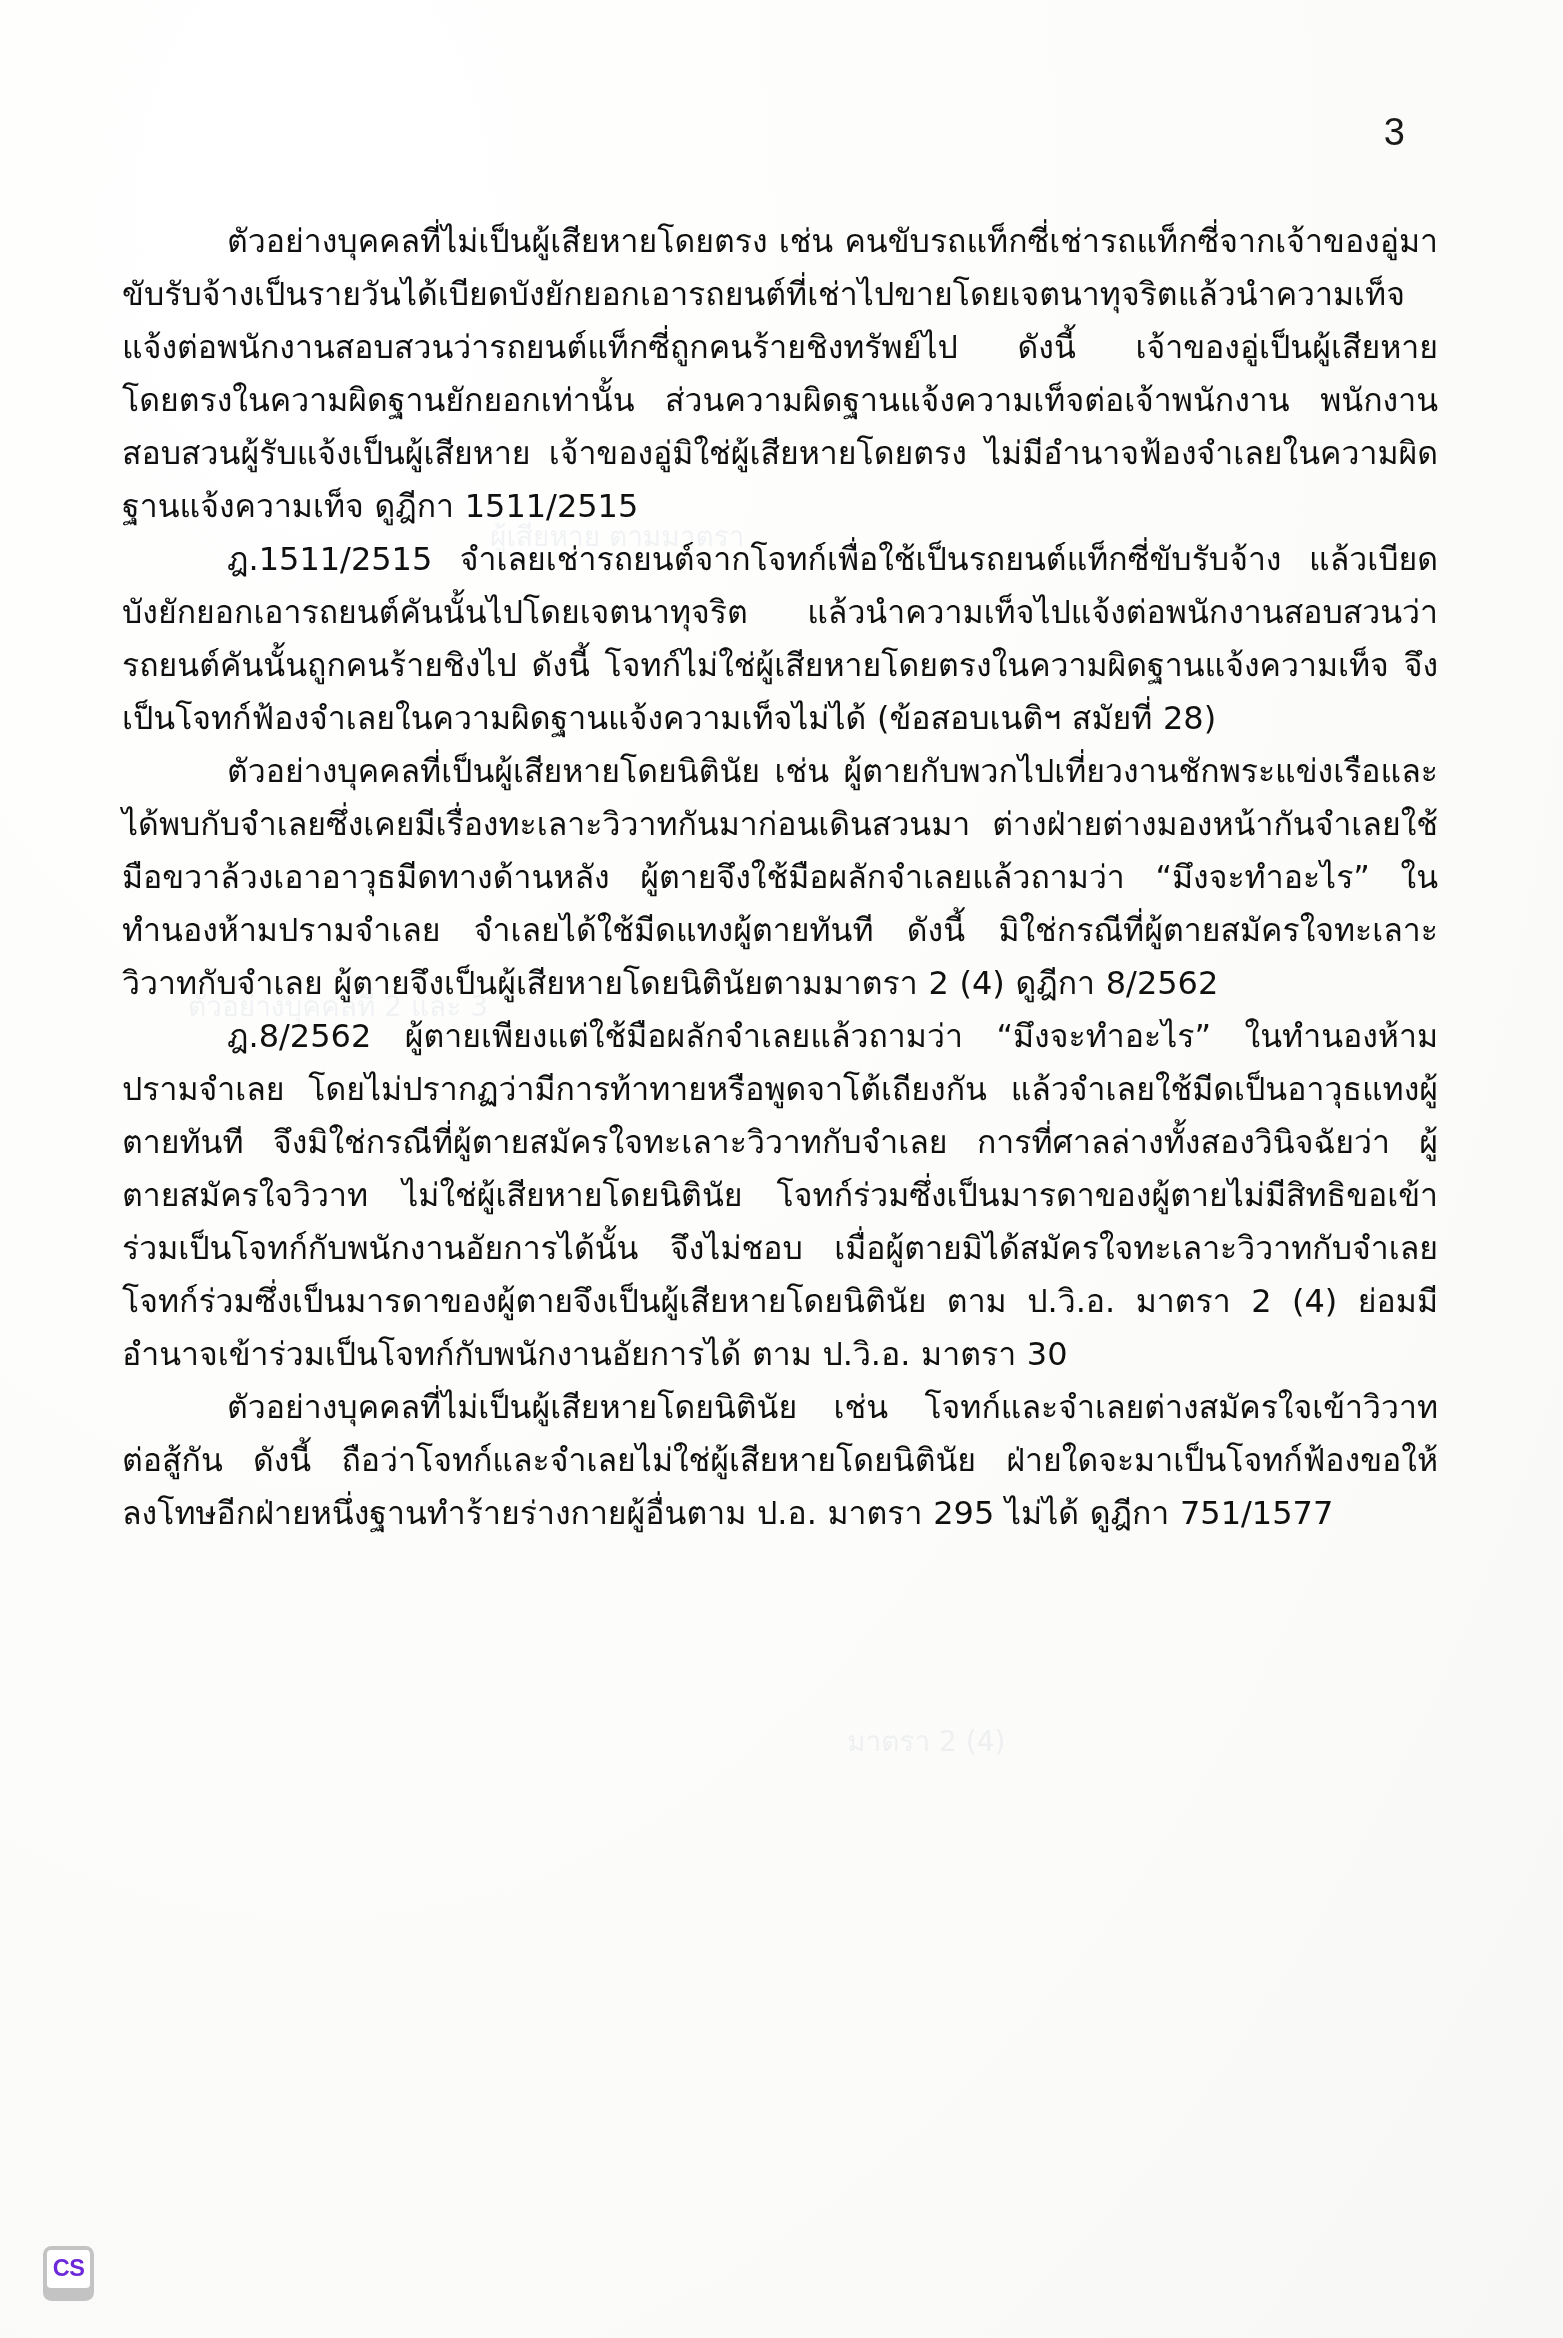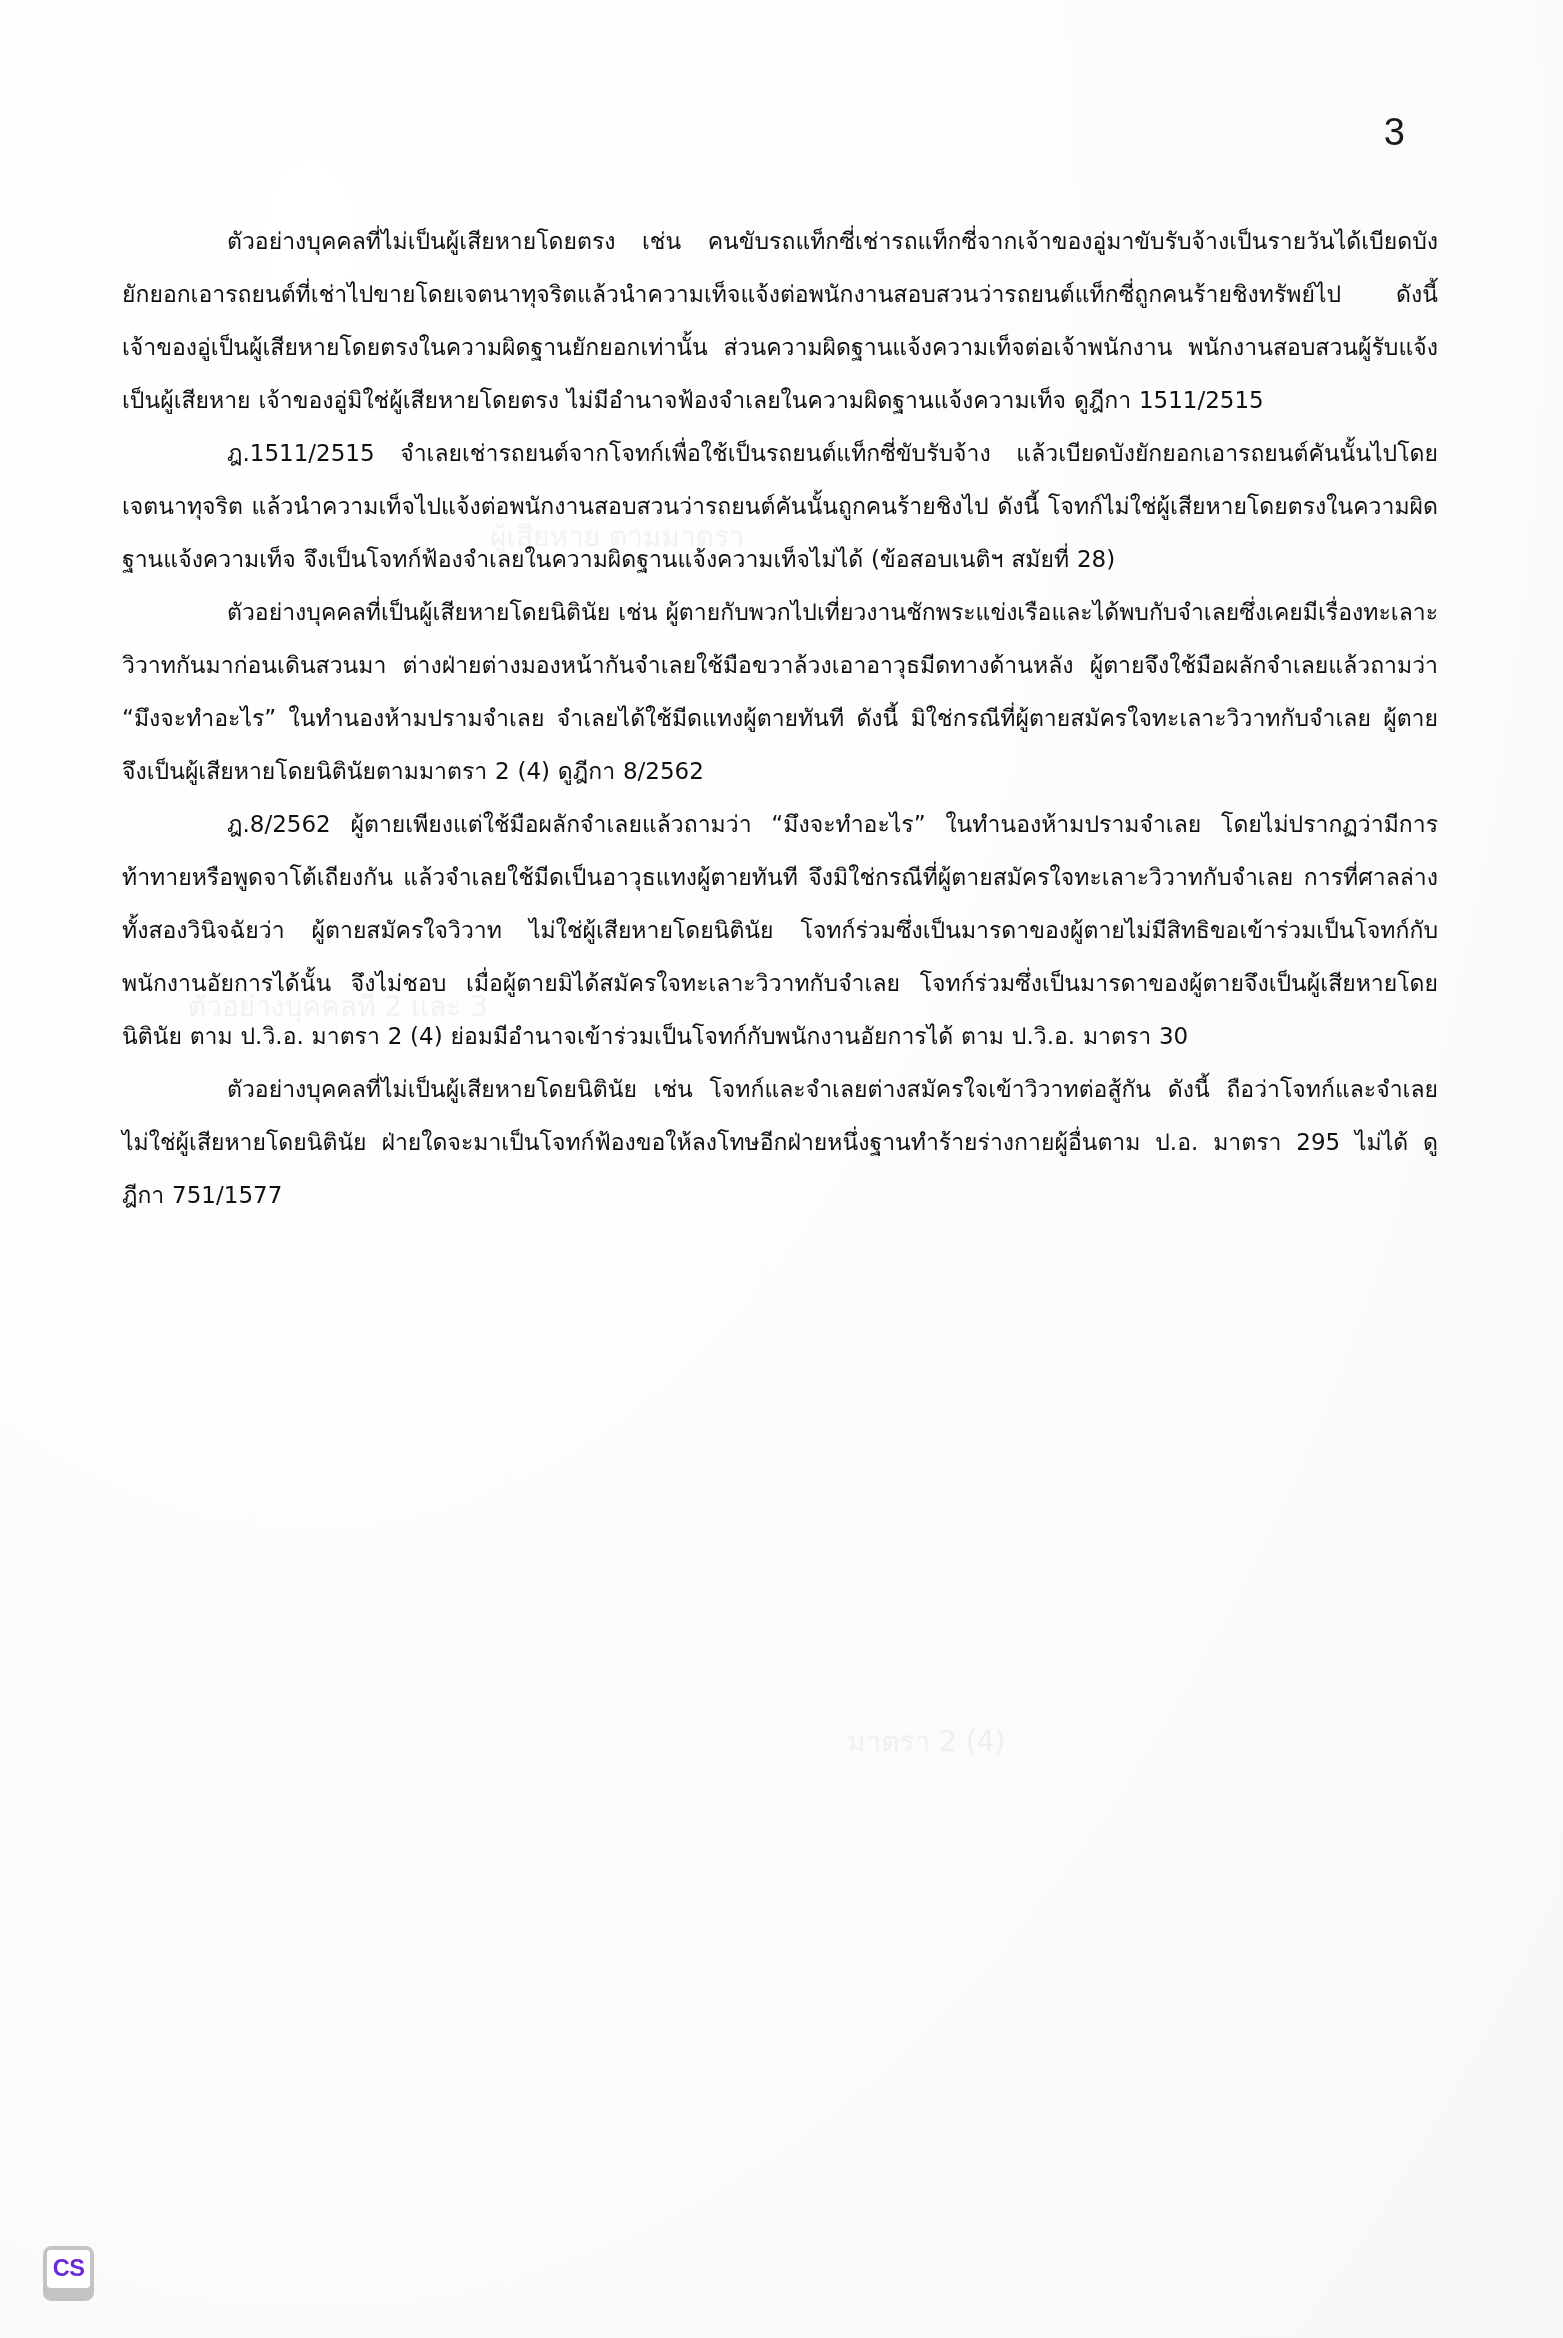--- a/index.html
+++ b/index.html
@@ -36,21 +36,21 @@
     font-family: "Liberation Sans", sans-serif;
     letter-spacing: 0;
   }
 
   .body-text {
     position: absolute;
     top: 215px;
     left: 122px;
     width: 1316px;
     color: #101010;
-    font-size: 23px;
+    font-size: 32px;
     line-height: 53px;
     text-align: justify;
     text-justify: inter-character;
     word-spacing: 0.5px;
   }
 
   .body-text p {
     margin: 0 0 0 0;
     text-indent: 105px;
     text-align: justify;

